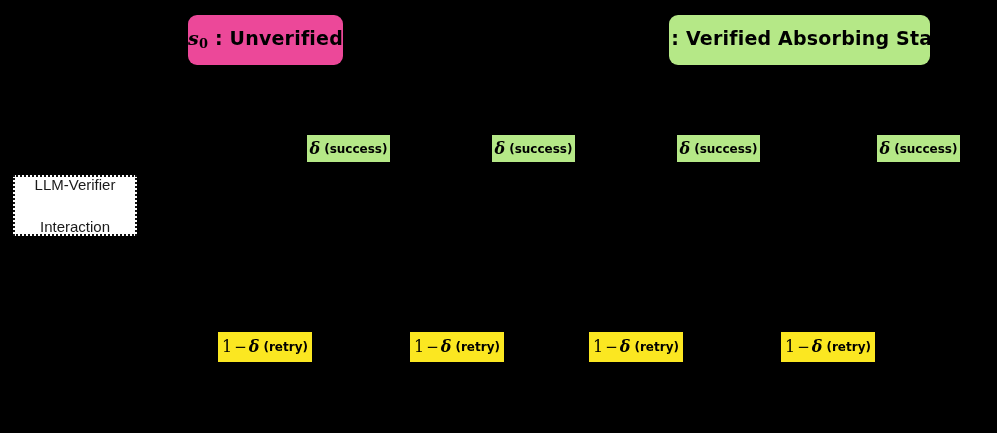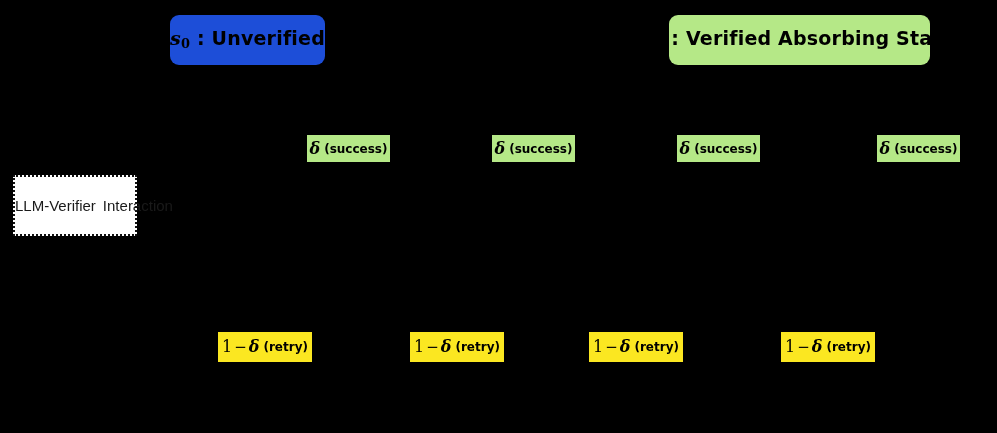--- a/index.html
+++ b/index.html
@@ -43,23 +43,23 @@
   }
   .state-node .sub {
     font-size: 0.68em;
     vertical-align: -0.22em;
     font-style: normal;
     font-family: "DejaVu Serif", serif;
     font-weight: 700;
   }
 
   #node-s0 {
-    left: 170px;  top: 15px;
+    left: 188px;  top: 15px;
     width: 155px; height: 50px;
-    background: #1d4ed8;
+    background: #ec4899;
   }
   #node-s5 {
     left: 669px;  top: 15px;
     width: 261px; height: 50px;
     background: #B5E887;
   }
 
   
   .state-node.hidden-node {
     background: #000000;
@@ -114,23 +114,23 @@
   #legend-box {
     position: absolute;
     left: 13px;
     top: 175px;
     width: 124px;
     height: 61px;
     background: #FFFFFF;
     border: 2px dotted #111111;
     box-sizing: border-box;
     display: flex;
-    flex-direction: row;
+    flex-direction: column;
     align-items: center;
-    justify-content: flex-start;
+    justify-content: space-between;
     gap: 7px;
   }
   #legend-box .legend-line {
     font-family: "Liberation Sans", sans-serif;
     font-size: 15px;
     color: #1a1a1a;
     line-height: 1;
     white-space: nowrap;
   }
 

